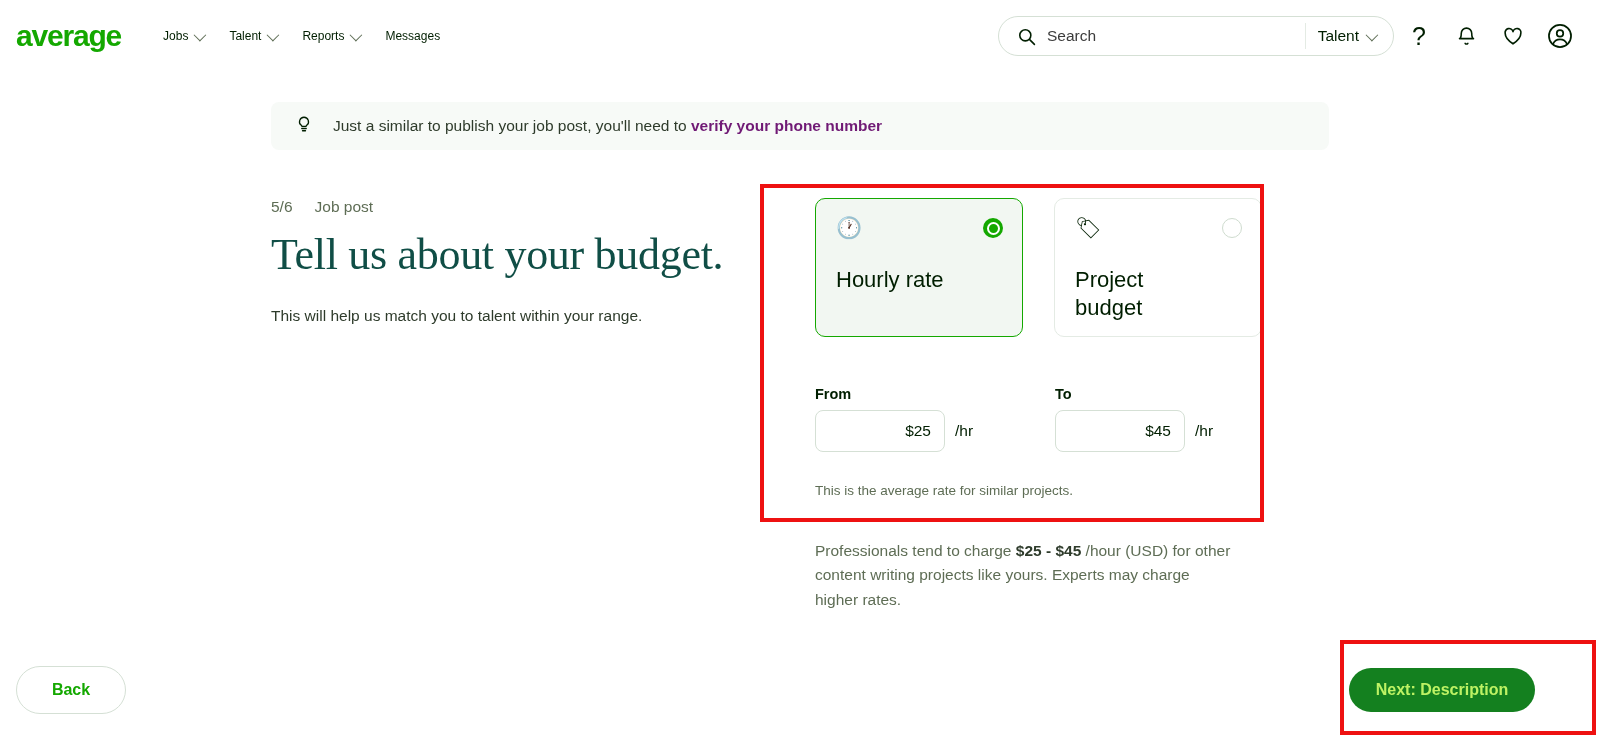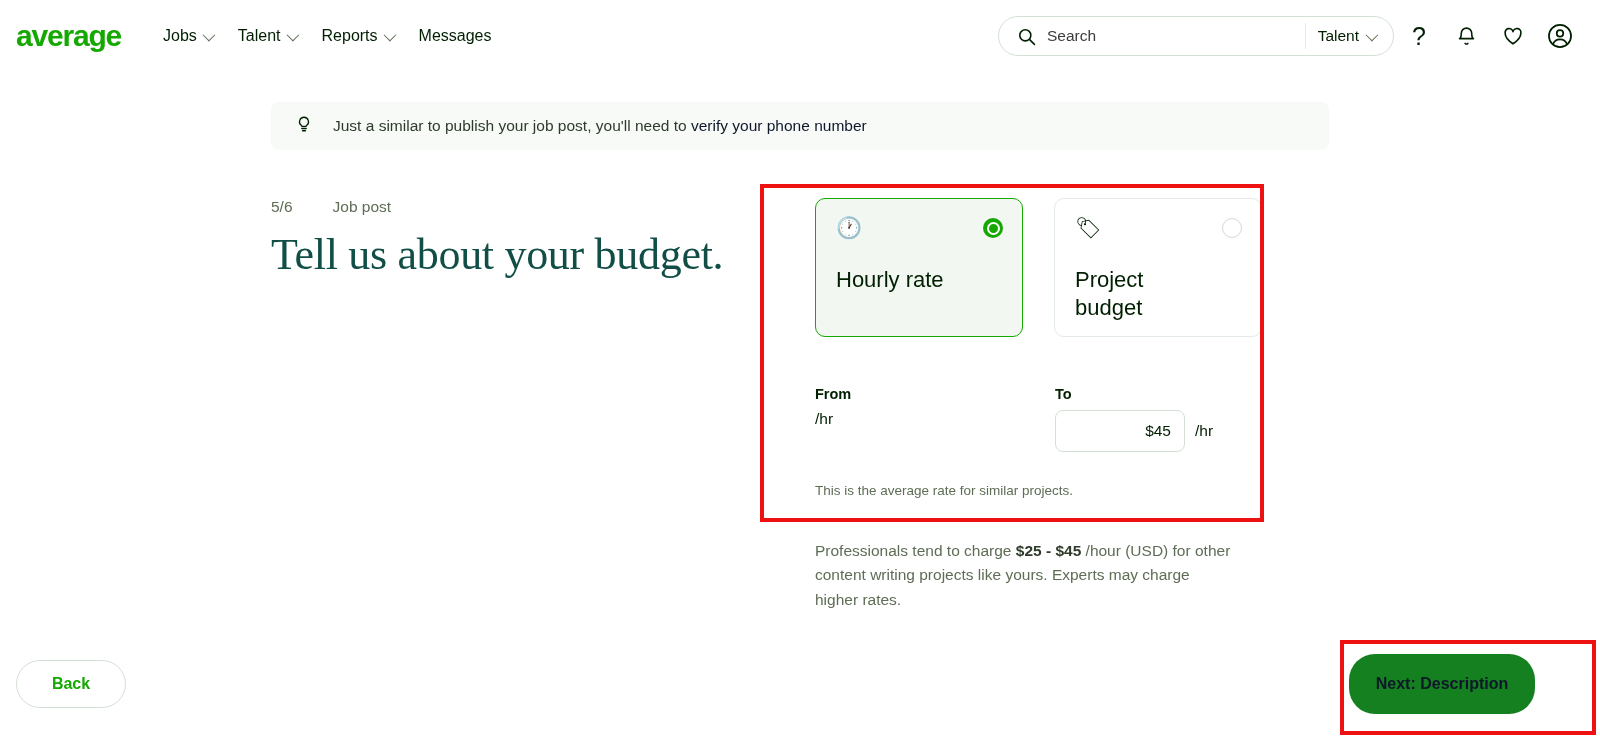--- a/index.html
+++ b/index.html
@@ -40,21 +40,21 @@
   .nav {
     display: flex;
     align-items: center;
     gap: 26px;
   }
 
   .nav-item {
     display: flex;
     align-items: center;
     gap: 6px;
-    font-size: 16px;
+    font-size: 12px;
     color: #001e00;
     cursor: pointer;
     white-space: nowrap;
   }
 
   .chev {
     display: inline-block;
     width: 9px;
     height: 9px;
     border-right: 1.6px solid #5e6d55;
@@ -145,22 +145,22 @@
     padding-left: 24px;
     gap: 20px;
   }
 
   .banner-text {
     font-size: 15.5px;
     color: #2e3b2b;
   }
 
   .banner-link {
-    color: #0f172a;
-    font-weight: normal;
+    color: #701a75;
+    font-weight: bold;
     cursor: pointer;
   }
 
   
   .main {
     position: relative;
     display: flex;
     padding: 38px 0 0 0;
     justify-content: center;
     gap: 0;
@@ -169,21 +169,21 @@
   .main-inner {
     width: 1058px;
     display: flex;
   }
 
   .left-col { width: 505px; padding-top: 10px; }
 
   .step-row {
     display: flex;
     align-items: baseline;
-    gap: 40px;
+    gap: 22px;
     font-size: 15.5px;
     color: #5e6d55;
     margin-bottom: 14px;
   }
 
   .page-title {
     font-family: "Liberation Serif", serif;
     font-size: 44px;
     line-height: 1.15;
     color: #104e46;
@@ -336,21 +336,21 @@
 
   .progress-bar {
     height: 4px;
     background: #14801f;
     width: 1340px;
   }
 
   .footer {
     position: absolute;
     left: 0;
-    bottom: 12px;
+    bottom: 6px;
     width: 1600px;
     height: 102px;
     display: flex;
     align-items: center;
     padding: 0 31px 0 16px;
     background: #fff;
   }
 
   .btn-back {
     min-width: 110px;
@@ -361,25 +361,25 @@
     color: #14a800;
     font-family: "Liberation Sans", sans-serif;
     font-size: 16px;
     font-weight: bold;
     cursor: pointer;
   }
 
   .btn-next {
     margin-left: auto;
     min-width: 186px;
-    height: 60px;
+    height: 44px;
     border-radius: 26px;
     border: none;
     background: #14801f;
-    color: #0f172a;
+    color: #bef264;
     font-family: "Liberation Sans", sans-serif;
     font-size: 16px;
     font-weight: bold;
     cursor: pointer;
     margin-right: 34px;
   }
 
   
   .annot {
     position: absolute;
@@ -478,20 +478,21 @@
 
 <div class="main">
   <div class="main-inner">
 
     <div class="left-col">
       <div class="step-row">
         <span>5/6</span>
         <span>Job post</span>
       </div>
       <h1 class="page-title">Tell us about your budget.</h1>
+      <div class="page-sub">This will help us match you to talent within your range.</div>
     </div>
 
     <div class="right-col">
 
       <div class="cards">
 
         <div class="opt-card selected">
           <span class="opt-emoji">🕐</span>
           <div class="opt-label">Hourly rate</div>
           <div class="radio on"></div>
@@ -503,20 +504,21 @@
           <div class="radio"></div>
         </div>
 
       </div>
 
       <div class="rate-row">
 
         <div class="rate-field">
           <label class="rate-label">From</label>
           <div class="rate-input-row">
+            <input class="rate-input" type="text" value="$25" style="">
             <span class="rate-unit">/hr</span>
           </div>
         </div>
 
         <div class="rate-field">
           <label class="rate-label">To</label>
           <div class="rate-input-row">
             <input class="rate-input" type="text" value="$45" style="">
             <span class="rate-unit">/hr</span>
           </div>

